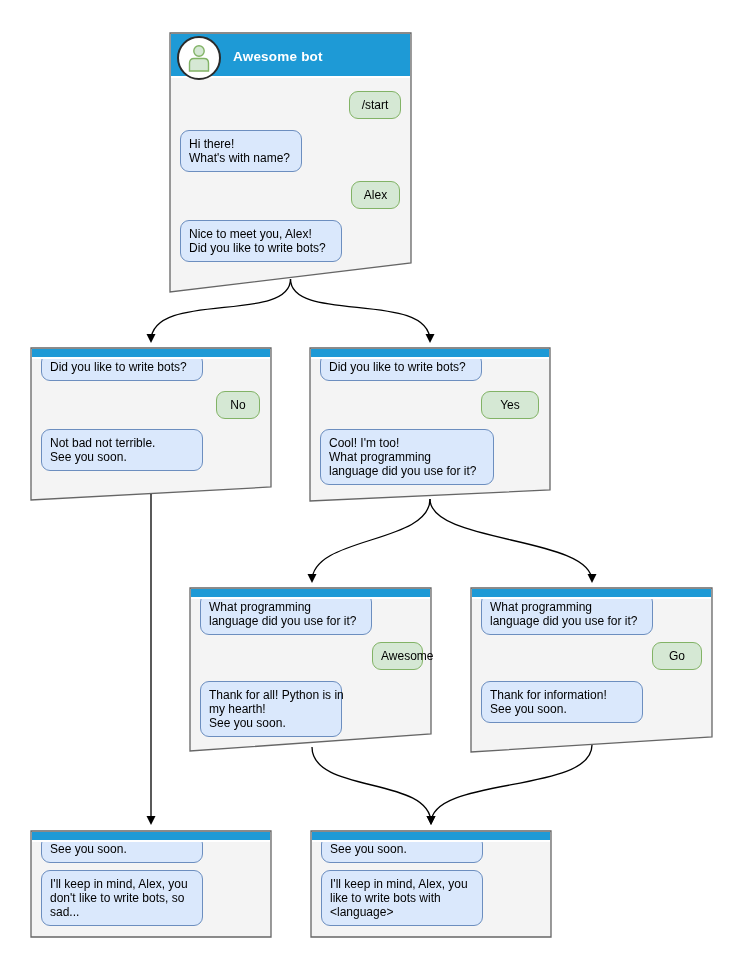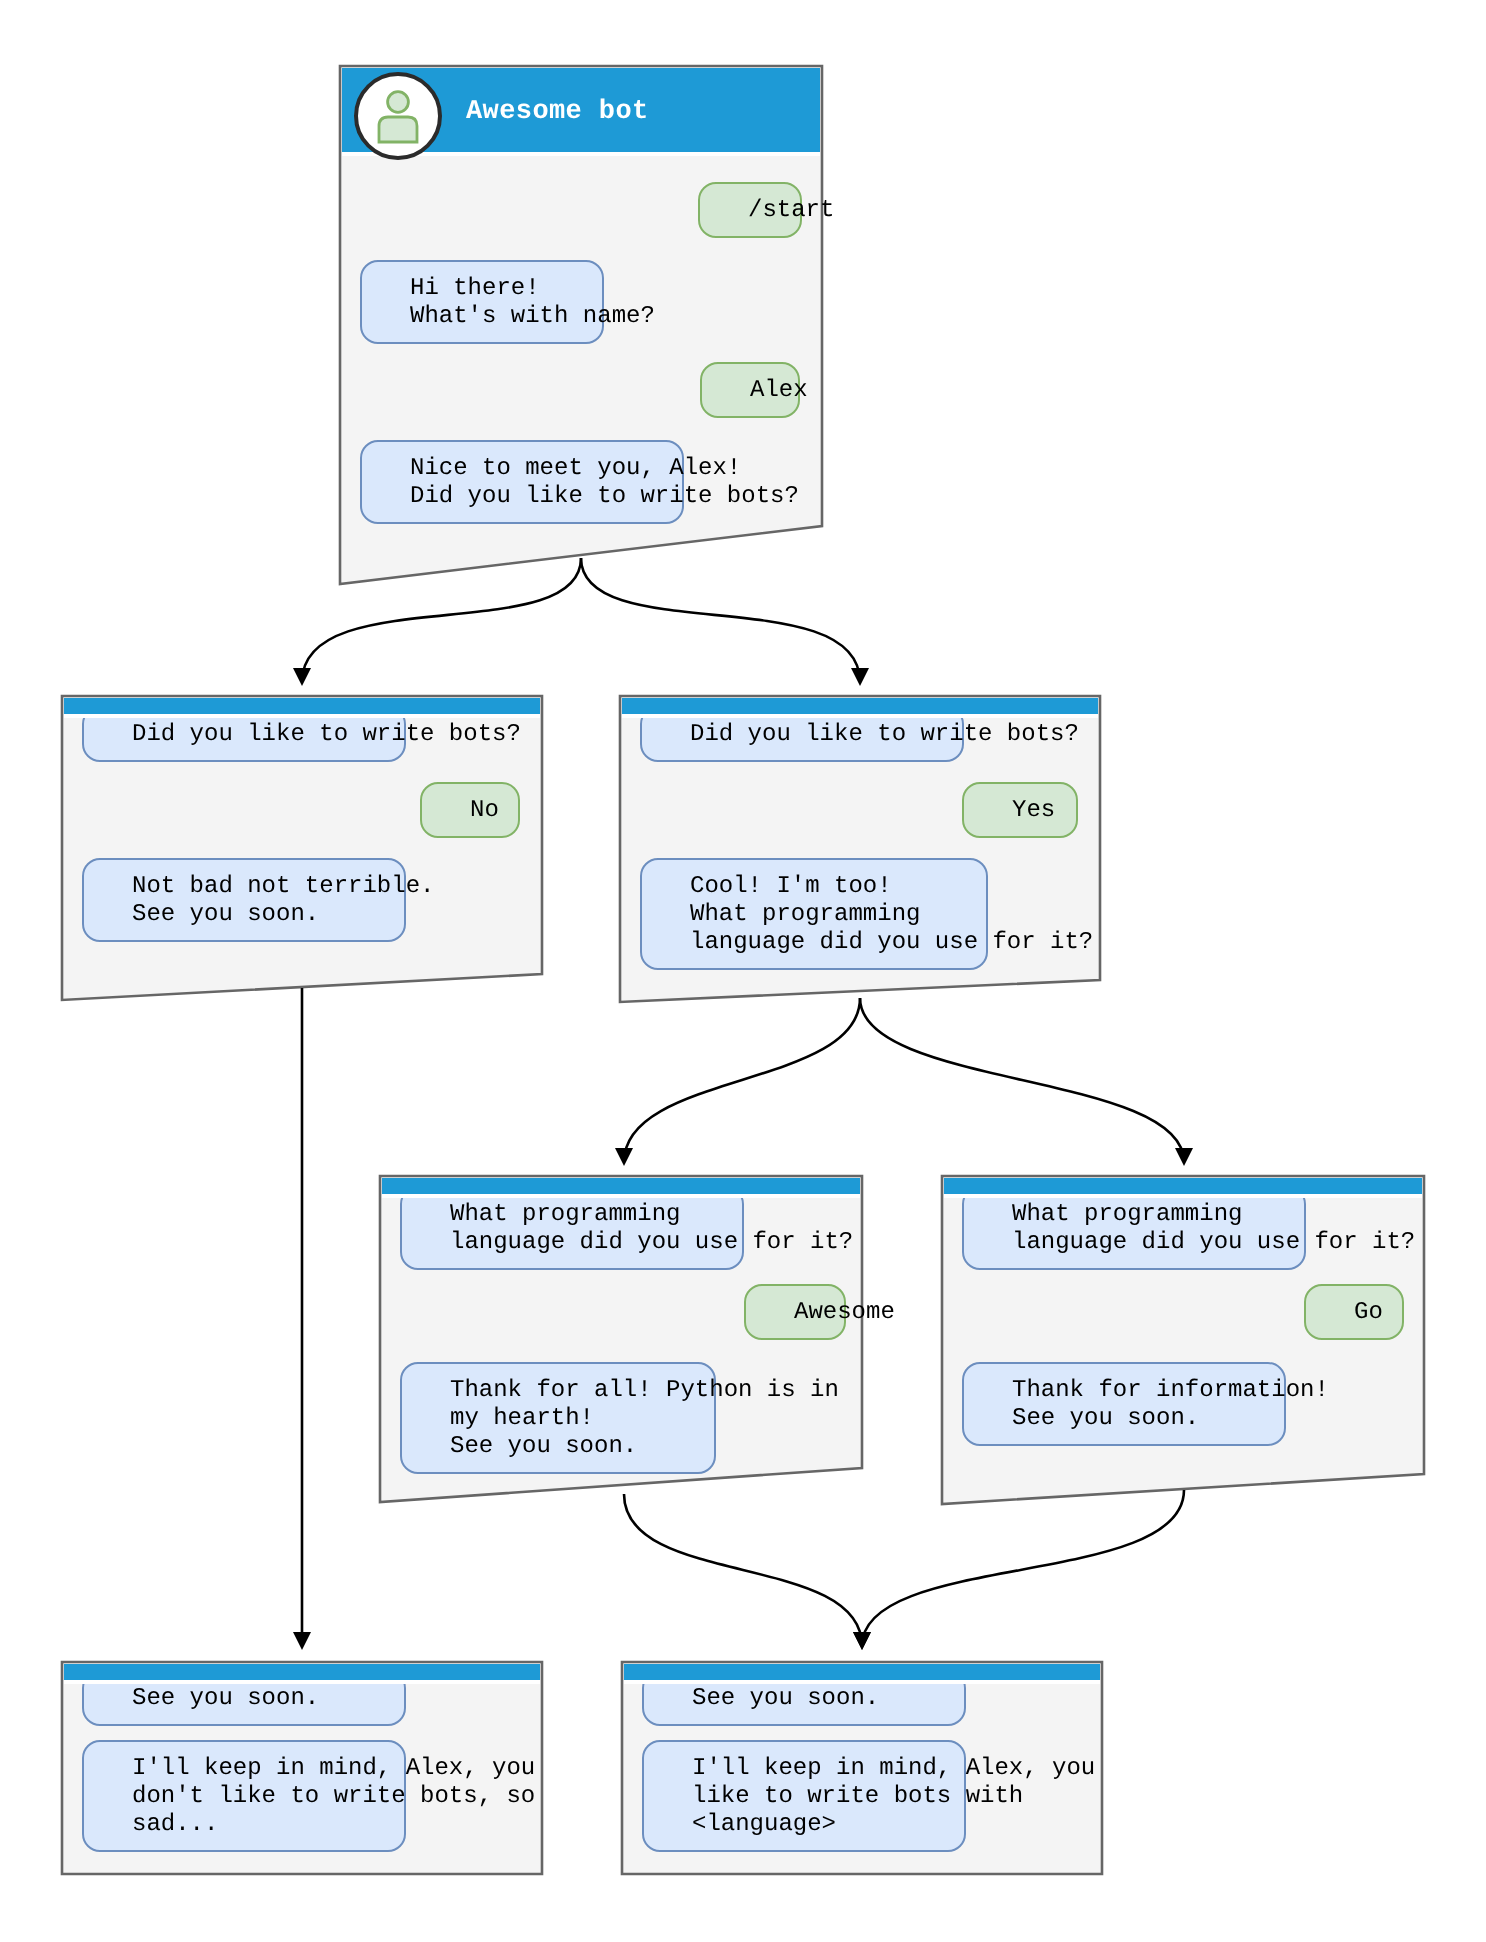--- a/index.html
+++ b/index.html
@@ -1,18 +1,18 @@
 <!DOCTYPE html>
 <html><head>
 <meta charset="utf-8">
 <style>
   html,body{margin:0;padding:0;background:#ffffff;}
   #canvas{
     position:relative;width:743px;height:971px;background:#ffffff;
-    font-family:Liberation Mono, monospace;overflow:hidden;
+    font-family:Liberation Sans, sans-serif;overflow:hidden;
   }
   #bg{position:absolute;left:0;top:0;z-index:0;}
   .win{position:absolute;z-index:1;}
   .titlebar{
     position:absolute;left:1px;right:1px;top:1px;height:42px;
     background:#1e9ad6;border-bottom:2px solid #ffffff;z-index:3;
   }
   .titlebar-sm{
     position:absolute;left:1px;right:1px;top:1px;height:8px;
     background:#1e9ad6;border-bottom:2px solid #ffffff;z-index:3;
@@ -23,21 +23,21 @@
     font-size:13.5px;font-weight:bold;letter-spacing:.2px;
   }
   .avatar{
     position:absolute;left:7px;top:3px;width:40px;height:40px;z-index:5;
     background:#ffffff;border:2px solid #2b2b2b;border-radius:50%;
     display:flex;align-items:center;justify-content:center;
   }
   .bubble{
     position:absolute;z-index:2;box-sizing:border-box;
     font-size:12px;line-height:14px;color:#000000;
-    padding:6px 24px;border-radius:9px;white-space:pre;
+    padding:6px 8px;border-radius:9px;white-space:pre;
   }
   .bot{background:#dae8fc;border:1px solid #6c8ebf;}
   .user{background:#d5e8d4;border:1px solid #82b366;text-align:center;}
 </style>
 </head>
 <body>
 
 <div id="canvas">
 
   <svg id="bg" width="743" height="971" viewBox="0 0 743 971">
@@ -96,21 +96,21 @@
     <div class="bubble bot" style="left:10px;top:81px;width:174px;">Cool! I'm too!
 What programming
 language did you use for it?</div>
   </div>
 
   <div class="win" style="left:190px;top:588px;width:241px;height:146px;">
     <div class="titlebar-sm"></div>
     <div class="bubble bot" style="left:10px;top:5px;width:172px;">What programming
 language did you use for it?</div>
     <div class="bubble user" style="right:8px;top:54px;width:51px;">Awesome</div>
-    <div class="bubble bot" style="left:10px;top:93px;width:158px;">Thank for all! Python is in
+    <div class="bubble bot" style="left:10px;top:93px;width:142px;">Thank for all! Python is in
 my hearth!
 See you soon.</div>
   </div>
 
   <div class="win" style="left:471px;top:588px;width:241px;height:149px;">
     <div class="titlebar-sm"></div>
     <div class="bubble bot" style="left:10px;top:5px;width:172px;">What programming
 language did you use for it?</div>
     <div class="bubble user" style="right:10px;top:54px;width:50px;">Go</div>
     <div class="bubble bot" style="left:10px;top:93px;width:162px;">Thank for information!

